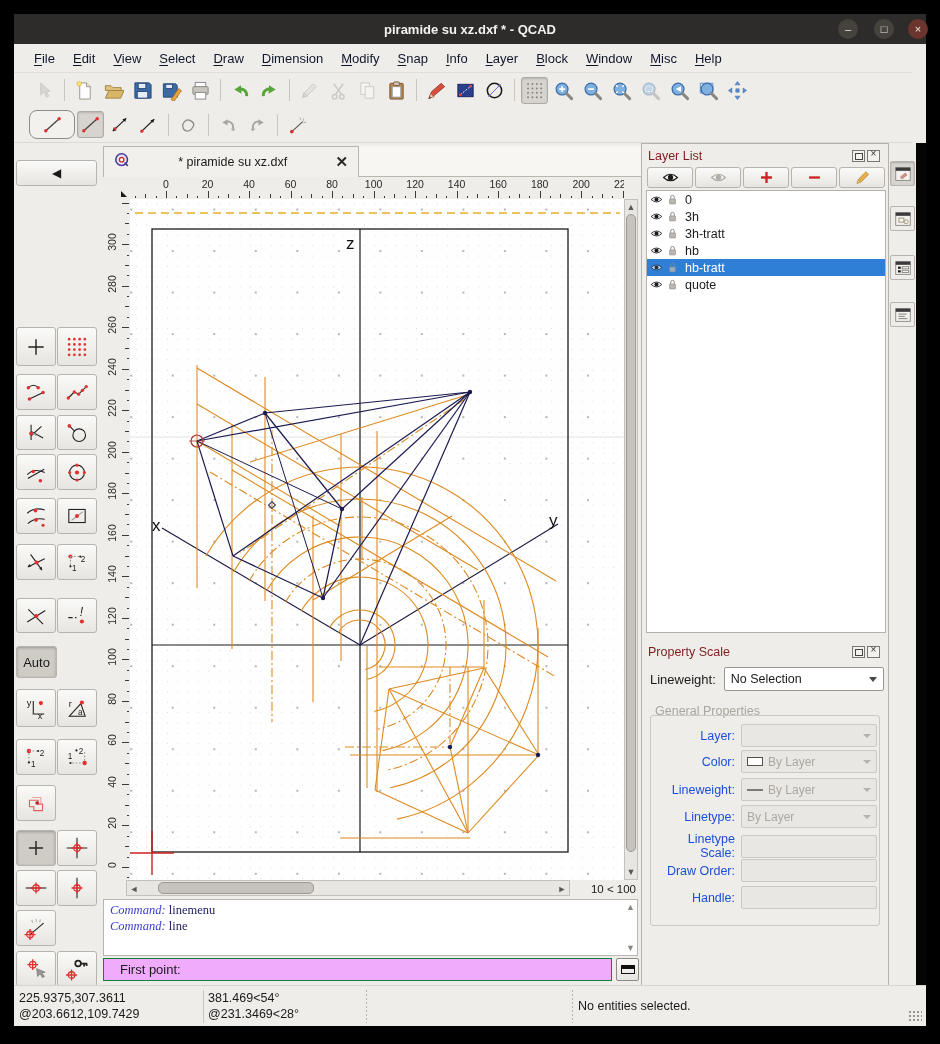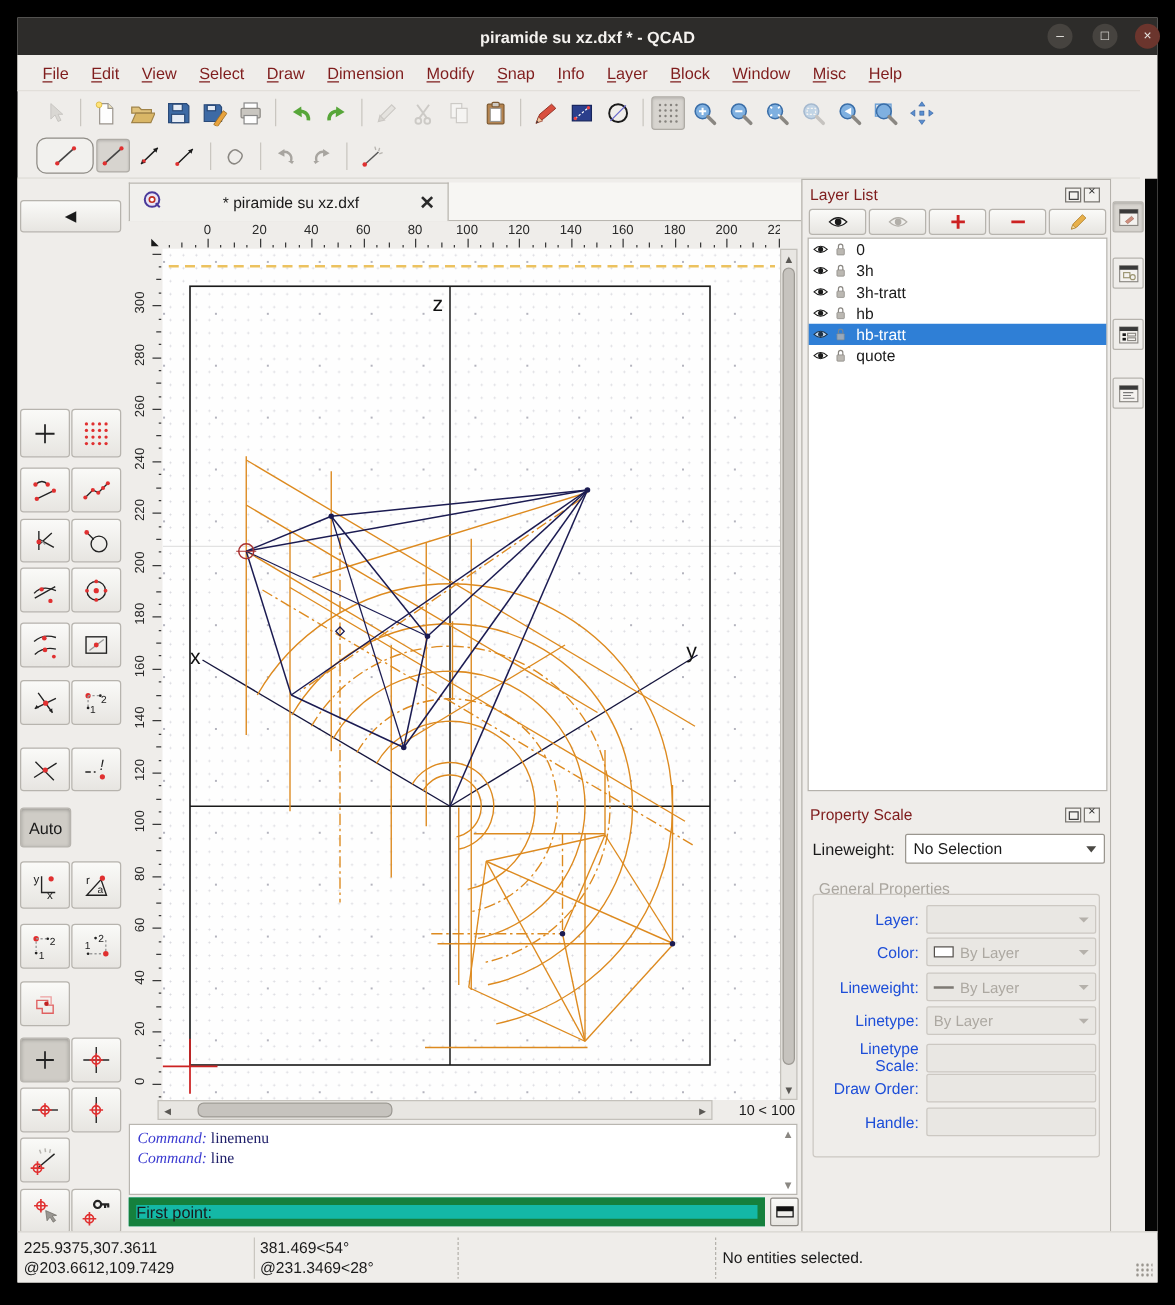--- a/index.html
+++ b/index.html
@@ -7,21 +7,21 @@
   #win { position:absolute; left:14px; top:14px; width:912px; height:1012px; background:#efedea; }
 
   
   #titlebar { position:absolute; left:0; top:0; width:912px; height:30px; background:#2d2c2a; display:flex; align-items:center; justify-content:center; }
   #titlebar .title { color:#f4f2ef; font-size:13px; font-weight:bold; }
   .winctl { position:absolute; top:5px; width:20px; height:20px; border-radius:50%; background:#46433f; color:#e8e6e2; font-size:11px; display:flex; align-items:center; justify-content:center; cursor:default; }
   .winctl.close { background:#6b352d; }
 
   
   #menubar { position:absolute; left:0; top:30px; width:898px; height:29px; background:#efedea; display:flex; align-items:center; padding-left:11px; border-bottom:1px solid #e2dfda; }
-  .menu-item { font-size:13px; color:#7f1d1d; padding:4px 9px; cursor:default; }
+  .menu-item { font-size:13px; color:#0f172a; padding:4px 9px; cursor:default; }
   .menu-item u { text-decoration:underline; text-underline-offset:2px; }
 
   
   #toolbar-main { position:absolute; left:0; top:59px; width:898px; height:34px; display:flex; align-items:center; padding-left:16px; }
   #toolbar-line { position:absolute; left:0; top:93px; width:898px; height:36px; display:flex; align-items:center; padding-left:14px; border-bottom:1px solid #dcd9d4; }
   .tbtn { width:27px; height:27px; margin:0 1px; border:1px solid transparent; border-radius:3px; display:flex; align-items:center; justify-content:center; }
   .tbtn svg { width:21px; height:21px; }
   .tbtn.pressed { background:#d7d4cf; border-color:#aeaba5; box-shadow:inset 0 1px 2px rgba(0,0,0,.15); }
   .tbtn.disabled { opacity:.4; }
   .tbtn.wide { width:46px; height:29px; border:1px solid #8f8c86; border-radius:8px; background:#f2f1ee; }
@@ -61,21 +61,21 @@
   .sarrow { position:absolute; color:#5a5854; font-size:9px; line-height:12px; text-align:center; width:12px; }
   #grid-status { position:absolute; left:566px; top:869px; width:56px; font-size:11.5px; color:#1a1a1a; text-align:right; }
 
   
   #cmd-history { position:absolute; left:89px; top:885px; width:535px; height:57px; background:#fff; border:1px solid #b9b6b0; padding:2px 6px; }
   .cmd-line { font-size:12.5px; line-height:16px;font-family:Liberation Serif, serif; }
   .cmd-line .pfx { color:#3b3bd0; font-style:italic; }
   .cmd-line .val { color:#20206a; }
   #cmd-scroll-up, #cmd-scroll-dn { position:absolute; right:2px; color:#8a8782; font-size:9px; }
   #cmd-scroll-up { top:2px; } #cmd-scroll-dn { bottom:2px; }
-  #prompt-row { position:absolute; left:89px; top:944px; width:509px; height:23px; background:#14b8a6; border:6px solid #15803d; display:flex; align-items:center; padding-left:0; }
+  #prompt-row { position:absolute; left:89px; top:944px; width:509px; height:23px; background:#f0abfc; border:1px solid #15803d; display:flex; align-items:center; padding-left:16px; }
   #prompt-label { font-size:13px; color:#1a1a1a; }
   #prompt-input { border:none; outline:none; flex:1; font-size:13px; font-family:"Liberation Sans",sans-serif; background:transparent; }
   #prompt-btn { position:absolute; left:602px; top:944px; width:23px; height:23px; background:linear-gradient(#fafaf8,#e7e5e1); border:1px solid #8f8c86; border-radius:2px; display:flex; align-items:center; justify-content:center; }
   #prompt-btn i { display:block; width:14px; height:9px; border:1.5px solid #111; border-top:4px solid #111; }
 
   
   #right-col { position:absolute; left:627px; top:129px; width:248px; height:849px; background:#efedea; border:1px solid #b5b2ac; }
   .panel-header { position:absolute; height:19px; display:flex; align-items:center; width:240px; }
   .panel-title { font-size:12.5px; color:#7f1d1d; flex:1; padding-left:6px; }
   .mini-btn { width:13px; height:12px; border:1px solid #7a7772; margin-right:2px; position:relative; background:#f4f2ef; }

